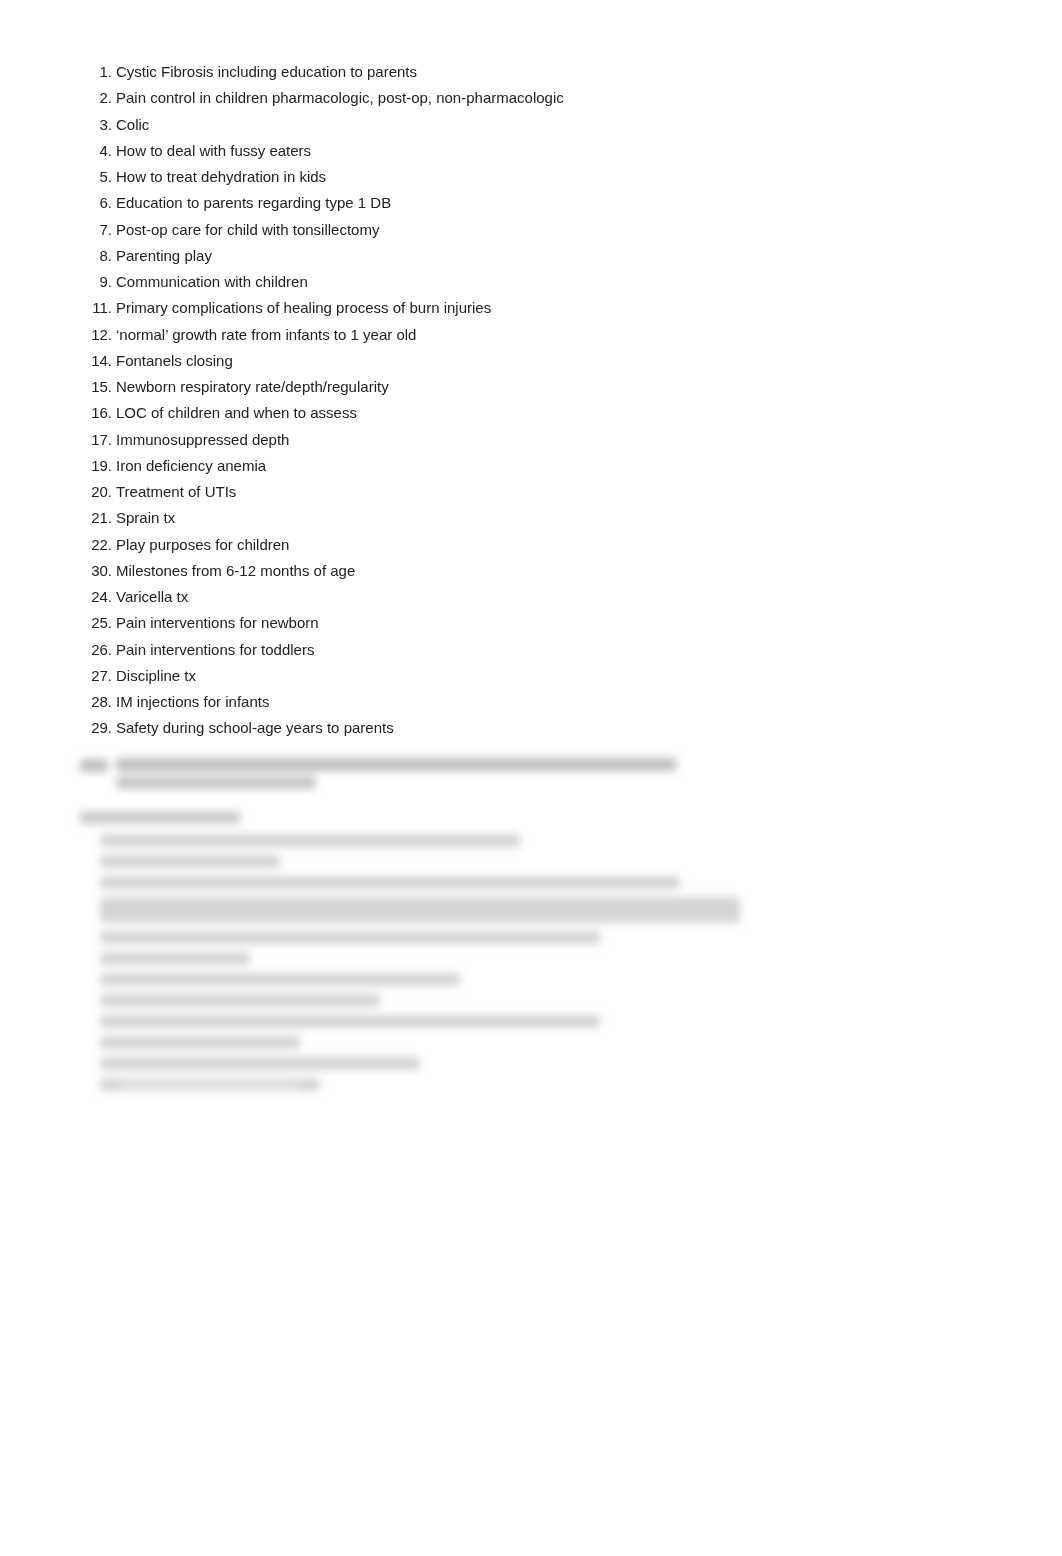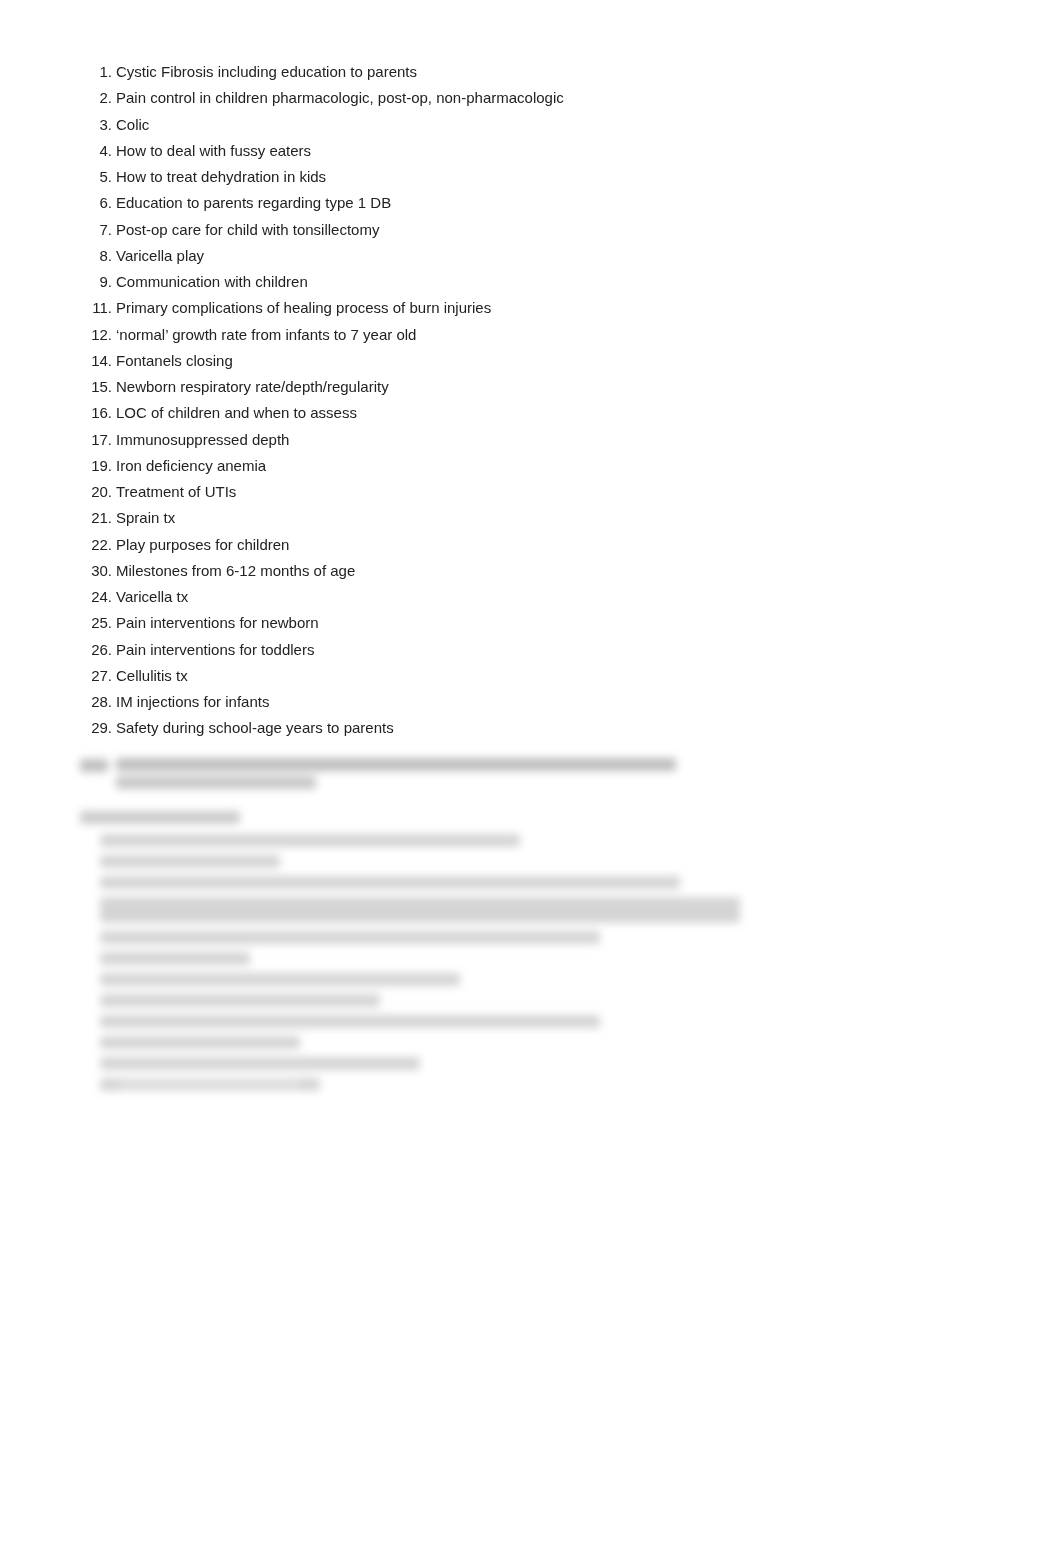--- a/index.html
+++ b/index.html
@@ -99,33 +99,33 @@
     <li>
       <span class="item-number">6.</span>
       <span>Education to parents regarding type 1 DB</span>
     </li>
     <li>
       <span class="item-number">7.</span>
       <span>Post-op care for child with tonsillectomy</span>
     </li>
     <li>
       <span class="item-number">8.</span>
-      <span>Varicella play</span>
+      <span>Parenting play</span>
     </li>
     <li>
       <span class="item-number">9.</span>
       <span>Communication with children</span>
     </li>
     <li>
       <span class="item-number">11.</span>
       <span>Primary complications of healing process of burn injuries</span>
     </li>
     <li>
       <span class="item-number">12.</span>
-      <span>‘normal’ growth rate from infants to 7 year old</span>
+      <span>‘normal’ growth rate from infants to 1 year old</span>
     </li>
     <li>
       <span class="item-number">14.</span>
       <span>Fontanels closing</span>
     </li>
     <li>
       <span class="item-number">15.</span>
       <span>Newborn respiratory rate/depth/regularity</span>
     </li>
     <li>
@@ -163,21 +163,21 @@
     <li>
       <span class="item-number">25.</span>
       <span>Pain interventions for newborn</span>
     </li>
     <li>
       <span class="item-number">26.</span>
       <span>Pain interventions for toddlers</span>
     </li>
     <li>
       <span class="item-number">27.</span>
-      <span>Cellulitis tx</span>
+      <span>Discipline tx</span>
     </li>
     <li>
       <span class="item-number">28.</span>
       <span>IM injections for infants</span>
     </li>
     <li>
       <span class="item-number">29.</span>
       <span>Safety during school-age years to parents</span>
     </li>
   </ol>

